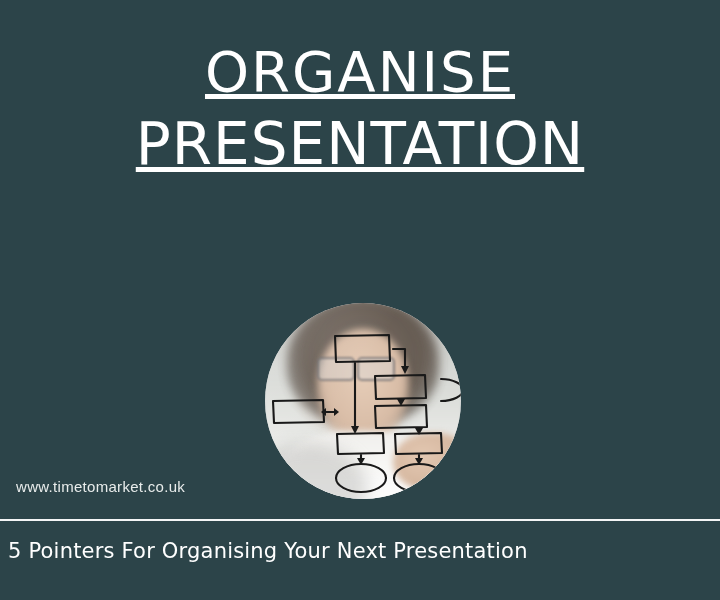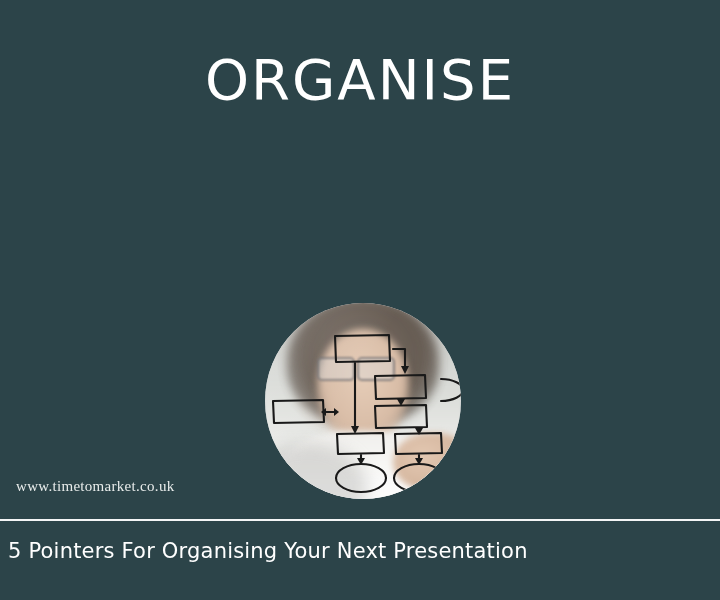--- a/index.html
+++ b/index.html
@@ -10,27 +10,28 @@
   #slide {
     position: relative;
     width: 720px;
     height: 600px;
     background: #2c4449;
     overflow: hidden;
     font-family: "DejaVu Sans", sans-serif;
   }
   .title-block {
     position: absolute;
-    top: 44px;
+    top: 36px;
     left: 0;
     width: 720px;
     text-align: center;
     color: #ffffff;
     font-family: "DejaVu Sans", sans-serif;
     letter-spacing: 2px;
+    text-decoration: underline;
   }
   .title-line {
     display: block;
     font-size: 56px;
     line-height: 72px;
     font-weight: 400;
     white-space: nowrap;
   }
   .title-line.l3 {
     font-size: 58px;
@@ -118,21 +119,21 @@
   .flow {
     position: absolute;
     inset: 0;
   }
 
   .website {
     position: absolute;
     left: 16px;
     top: 478px;
     color: #e8eceb;
-    font-family: Liberation Serif, serif;
+    font-family: Liberation Sans, sans-serif;
     font-size: 15px;
     letter-spacing: 0.3px;
   }
   .rule {
     position: absolute;
     left: 0;
     top: 519px;
     width: 720px;
     height: 2px;
     background: #ffffff;
@@ -150,20 +151,21 @@
     letter-spacing: 0.2px;
   }
 </style>
 </head>
 <body>
 
 <div id="slide">
 
   <div class="title-block">
     <span class="title-line l1">ORGANISE</span>
+    <span class="title-line l3">PRESENTATION</span>
   </div>
 
   <div class="photo-circle">
     <div class="ph-bg"></div>
     <div class="ph-hair"></div>
     <div class="ph-face"></div>
     <div class="ph-glass left"></div>
     <div class="ph-glass right"></div>
     <div class="ph-body"></div>
     <div class="ph-shoulder"></div>

